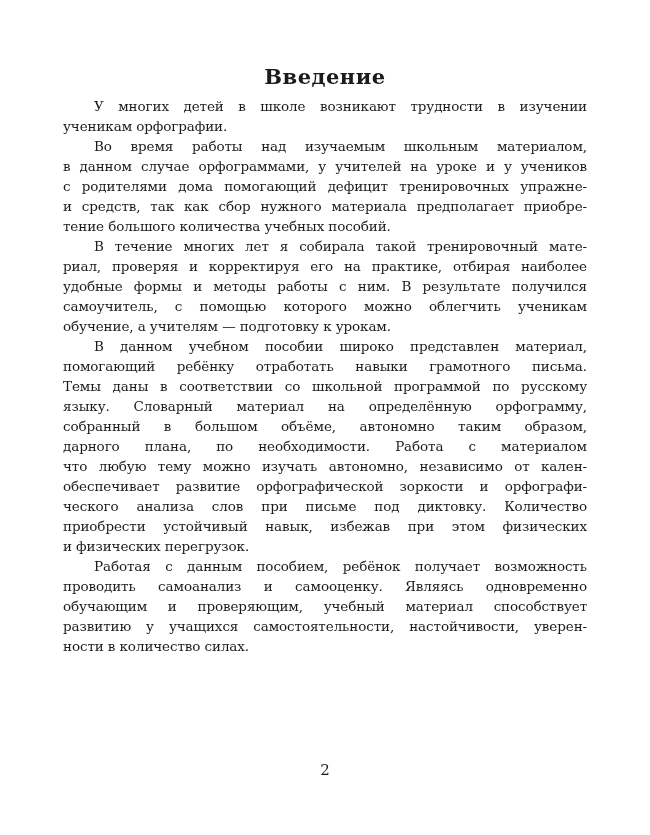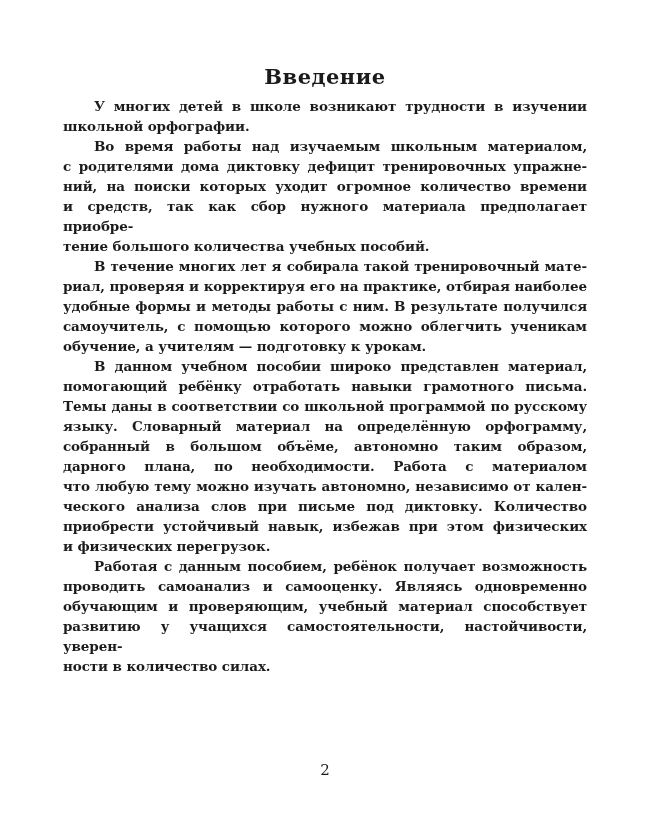--- a/index.html
+++ b/index.html
@@ -32,21 +32,20 @@
     left: 63px;
     width: 524px;
     font-size: 13.5px;
     line-height: 20px;
     letter-spacing: -0.1px;
   }
   .line {
     text-align: justify;
     text-align-last: justify;
     white-space: normal;
-    font-weight: bold;
   }
   .line.indent {
     text-indent: 31px;
   }
   .line.para-end {
     text-align-last: left;
   }
   .page-number {
     position: absolute;
     top: 761px;
@@ -56,38 +55,39 @@
     font-size: 15px;
   }
 </style>
 </head>
 <body>
 
 <div class="page">
   <h1 class="title">Введение</h1>
   <div class="body-text" id="text-body">
       <div class="line indent">У многих детей в школе возникают трудности в изучении</div>
-      <div class="line para-end">школьной орфографии.</div>
+      <div class="line para-end">ученикам орфографии.</div>
       <div class="line indent">Во время работы над изучаемым школьным материалом,</div>
-      <div class="line">с родителями дома диктовку дефицит тренировочных упражне-</div>
-      <div class="line">ний, на поиски которых уходит огромное количество времени</div>
+      <div class="line">в данном случае орфограммами, у учителей на уроке и у учеников</div>
+      <div class="line">с родителями дома помогающий дефицит тренировочных упражне-</div>
       <div class="line">и средств, так как сбор нужного материала предполагает приобре-</div>
       <div class="line para-end">тение большого количества учебных пособий.</div>
       <div class="line indent">В течение многих лет я собирала такой тренировочный мате-</div>
       <div class="line">риал, проверяя и корректируя его на практике, отбирая наиболее</div>
       <div class="line">удобные формы и методы работы с ним. В результате получился</div>
       <div class="line">самоучитель, с помощью которого можно облегчить ученикам</div>
       <div class="line para-end">обучение, а учителям — подготовку к урокам.</div>
       <div class="line indent">В данном учебном пособии широко представлен материал,</div>
       <div class="line">помогающий ребёнку отработать навыки грамотного письма.</div>
       <div class="line">Темы даны в соответствии со школьной программой по русскому</div>
       <div class="line">языку. Словарный материал на определённую орфограмму,</div>
       <div class="line">собранный в большом объёме, автономно таким образом,</div>
       <div class="line">дарного плана, по необходимости. Работа с материалом</div>
       <div class="line">что любую тему можно изучать автономно, независимо от кален-</div>
+      <div class="line">обеспечивает развитие орфографической зоркости и орфографи-</div>
       <div class="line">ческого анализа слов при письме под диктовку. Количество</div>
       <div class="line">приобрести устойчивый навык, избежав при этом физических</div>
       <div class="line para-end">и физических перегрузок.</div>
       <div class="line indent">Работая с данным пособием, ребёнок получает возможность</div>
       <div class="line">проводить самоанализ и самооценку. Являясь одновременно</div>
       <div class="line">обучающим и проверяющим, учебный материал способствует</div>
       <div class="line">развитию у учащихся самостоятельности, настойчивости, уверен-</div>
       <div class="line para-end">ности в количество силах.</div>
     </div>
   <div class="page-number">2</div>

